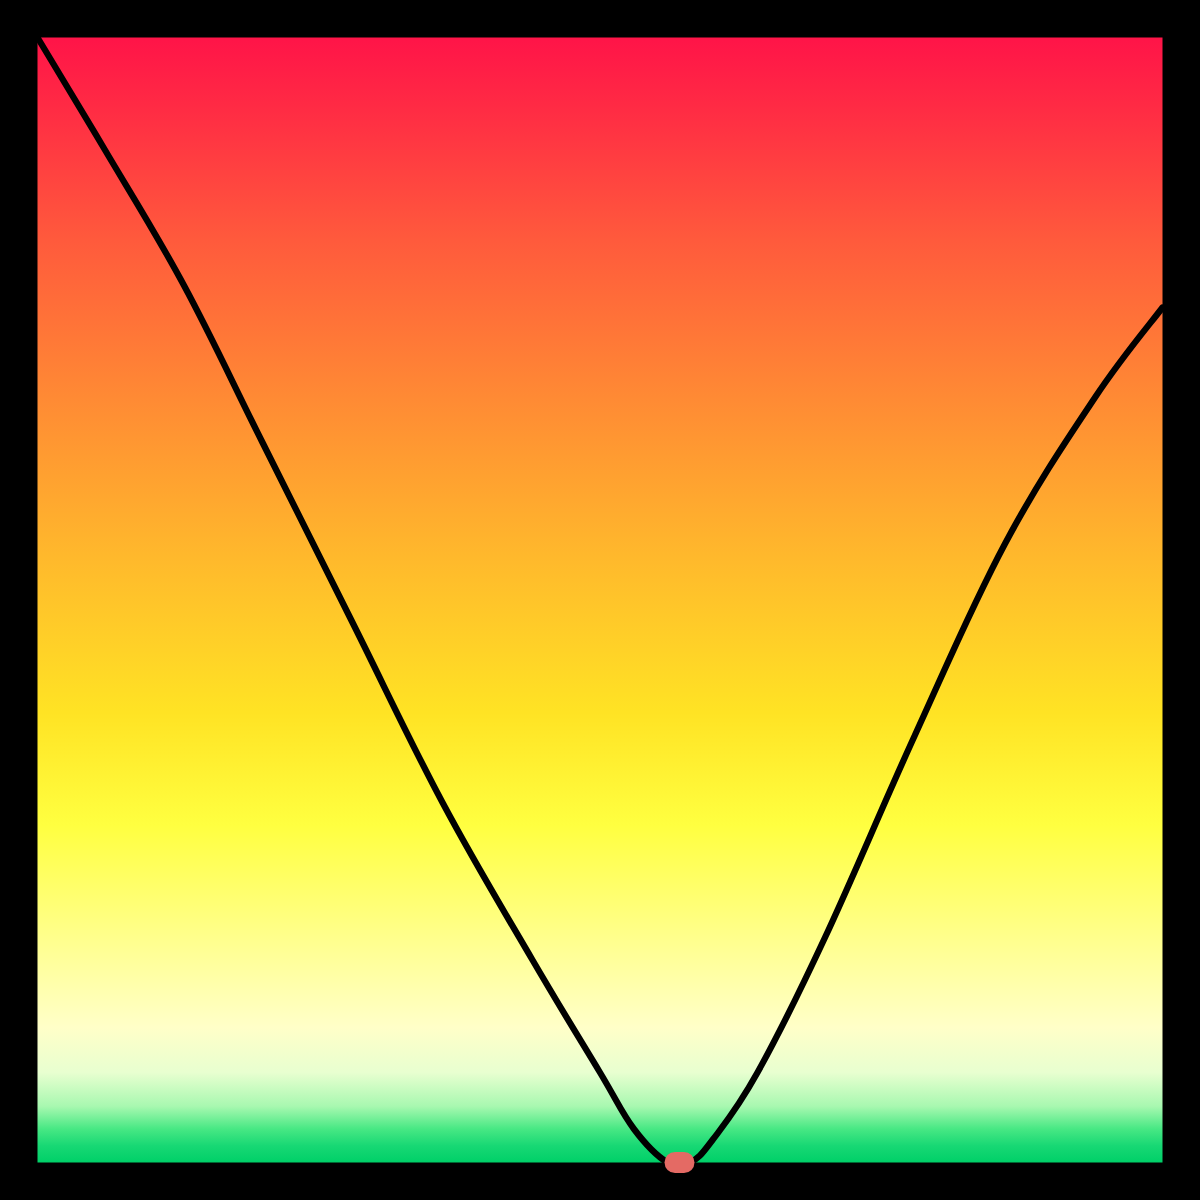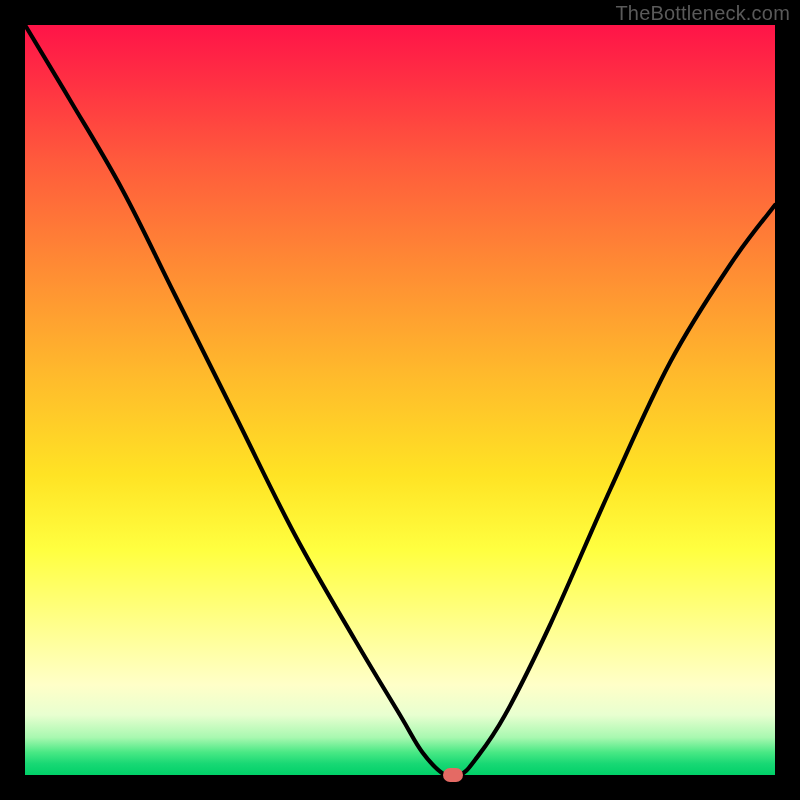--- a/index.html
+++ b/index.html
@@ -73,15 +73,14 @@
   <div class="plot-area">
 
     <svg class="curve-svg" viewBox="0 0 750 750" preserveAspectRatio="none">
       <path id="curve-path" fill="none" stroke="#000" stroke-width="4.2" stroke-linecap="round" stroke-linejoin="round" d="M 0,0 C 8.1,13.5 27.45,45.3 45,75 C 62.55,104.7 78.6,129.9 97.5,165 C 116.4,200.1 129.75,229.5 150,270 C 170.25,310.5 188.40000000000003,346.8 210.00000000000003,390 C 231.60000000000002,433.2 248.4,469.5 270,510 C 291.6,550.5 311.1,582.6 330,615 C 348.9,647.4 362.85,669.75 375,690 C 387.15,710.25 389.4,716.7 397.5,727.5 C 405.6,738.3 413.25000000000006,745.95 420.00000000000006,750 C 426.75000000000006,754.05 429.59999999999997,752.7 434.99999999999994,750 C 440.3999999999999,747.3 441.9,745.8 450,735 C 458.1,724.2 466.5,714.3 480,690 C 493.5,665.7 506.1,640.5 525,600 C 543.9,559.5 563.4,512.25 585,465 C 606.6,417.75 623.4,377.99999999999994 645,337.49999999999994 C 666.6,296.99999999999994 686.1,268.3499999999999 705,239.99999999999994 C 723.9,211.64999999999995 741.9,190.79999999999998 750,180"></path>
     </svg>
 
     <div class="marker" id="min-marker" style="left: 427.5px; top: 750px;"></div>
 
   </div>
 
-  <div class="watermark">TheBottleneck.com</div>
 
 </div>
 
 </body></html>

